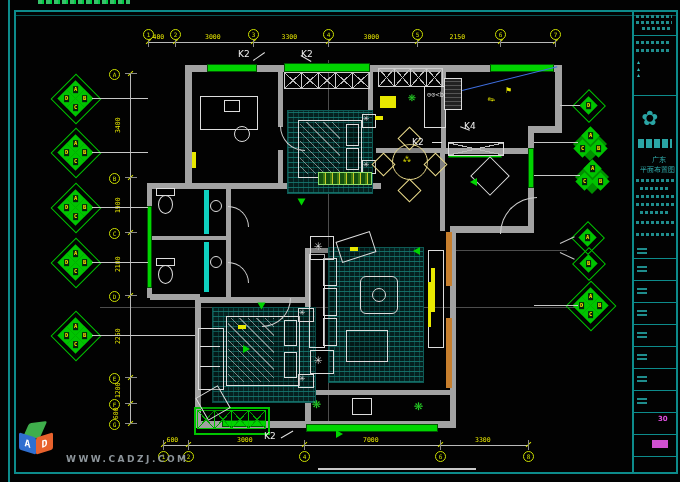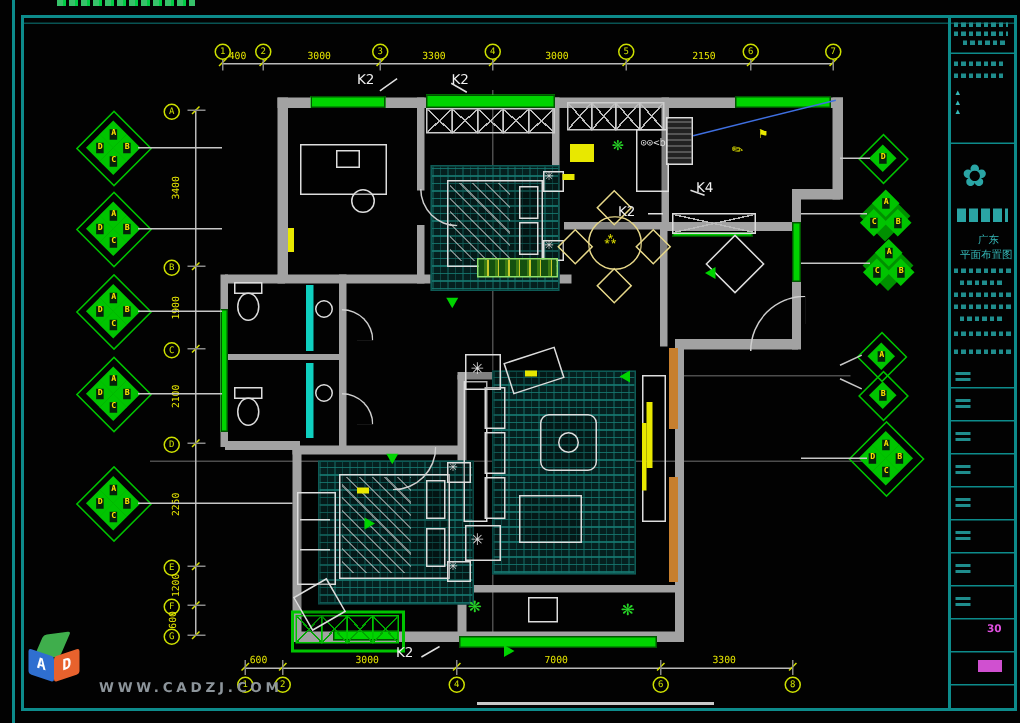--- a/index.html
+++ b/index.html
@@ -217,21 +217,21 @@
       <div class="abs tick" style="left: 497px; top: 41px;"></div>
       <div class="abs " style="left: 500px; top: 37px; width: 1px; height: 10px;;background:#8a8a8a"></div>
       <div class="abs bub" style="left: 495px; top: 29px; width: 9px; height: 9px;">6</div>
       <div class="abs tick" style="left: 552px; top: 41px;"></div>
       <div class="abs " style="left: 555px; top: 37px; width: 1px; height: 10px;;background:#8a8a8a"></div>
       <div class="abs bub" style="left: 550px; top: 29px; width: 9px; height: 9px;">7</div>
       <div class="abs dimtxt" style="left: 152.5px; top: 34px;">400</div>
       <div class="abs dimtxt" style="left: 205px; top: 34px;">3000</div>
       <div class="abs dimtxt" style="left: 281.5px; top: 34px;">3300</div>
       <div class="abs dimtxt" style="left: 363.5px; top: 34px;">3000</div>
-      <div class="abs dimtxt" style="left: 449.5px; top: 34px; margin-left: 12px;">2150</div>
+      <div class="abs dimtxt" style="left: 449.5px; top: 34px;">2150</div>
       <div class="abs dimline" style="left: 163px; top: 445px; width: 365px; height: 1px;"></div>
       <div class="abs tick" style="left: 160px; top: 444px;"></div>
       <div class="abs " style="left: 163px; top: 440px; width: 1px; height: 10px;;background:#8a8a8a"></div>
       <div class="abs bub" style="left: 158px; top: 451px; width: 9px; height: 9px;">1</div>
       <div class="abs tick" style="left: 185px; top: 444px;"></div>
       <div class="abs " style="left: 188px; top: 440px; width: 1px; height: 10px;;background:#8a8a8a"></div>
       <div class="abs bub" style="left: 183px; top: 451px; width: 9px; height: 9px;">2</div>
       <div class="abs tick" style="left: 301px; top: 444px;"></div>
       <div class="abs " style="left: 304px; top: 440px; width: 1px; height: 10px;;background:#8a8a8a"></div>
       <div class="abs bub" style="left: 299px; top: 451px; width: 9px; height: 9px;">4</div>

